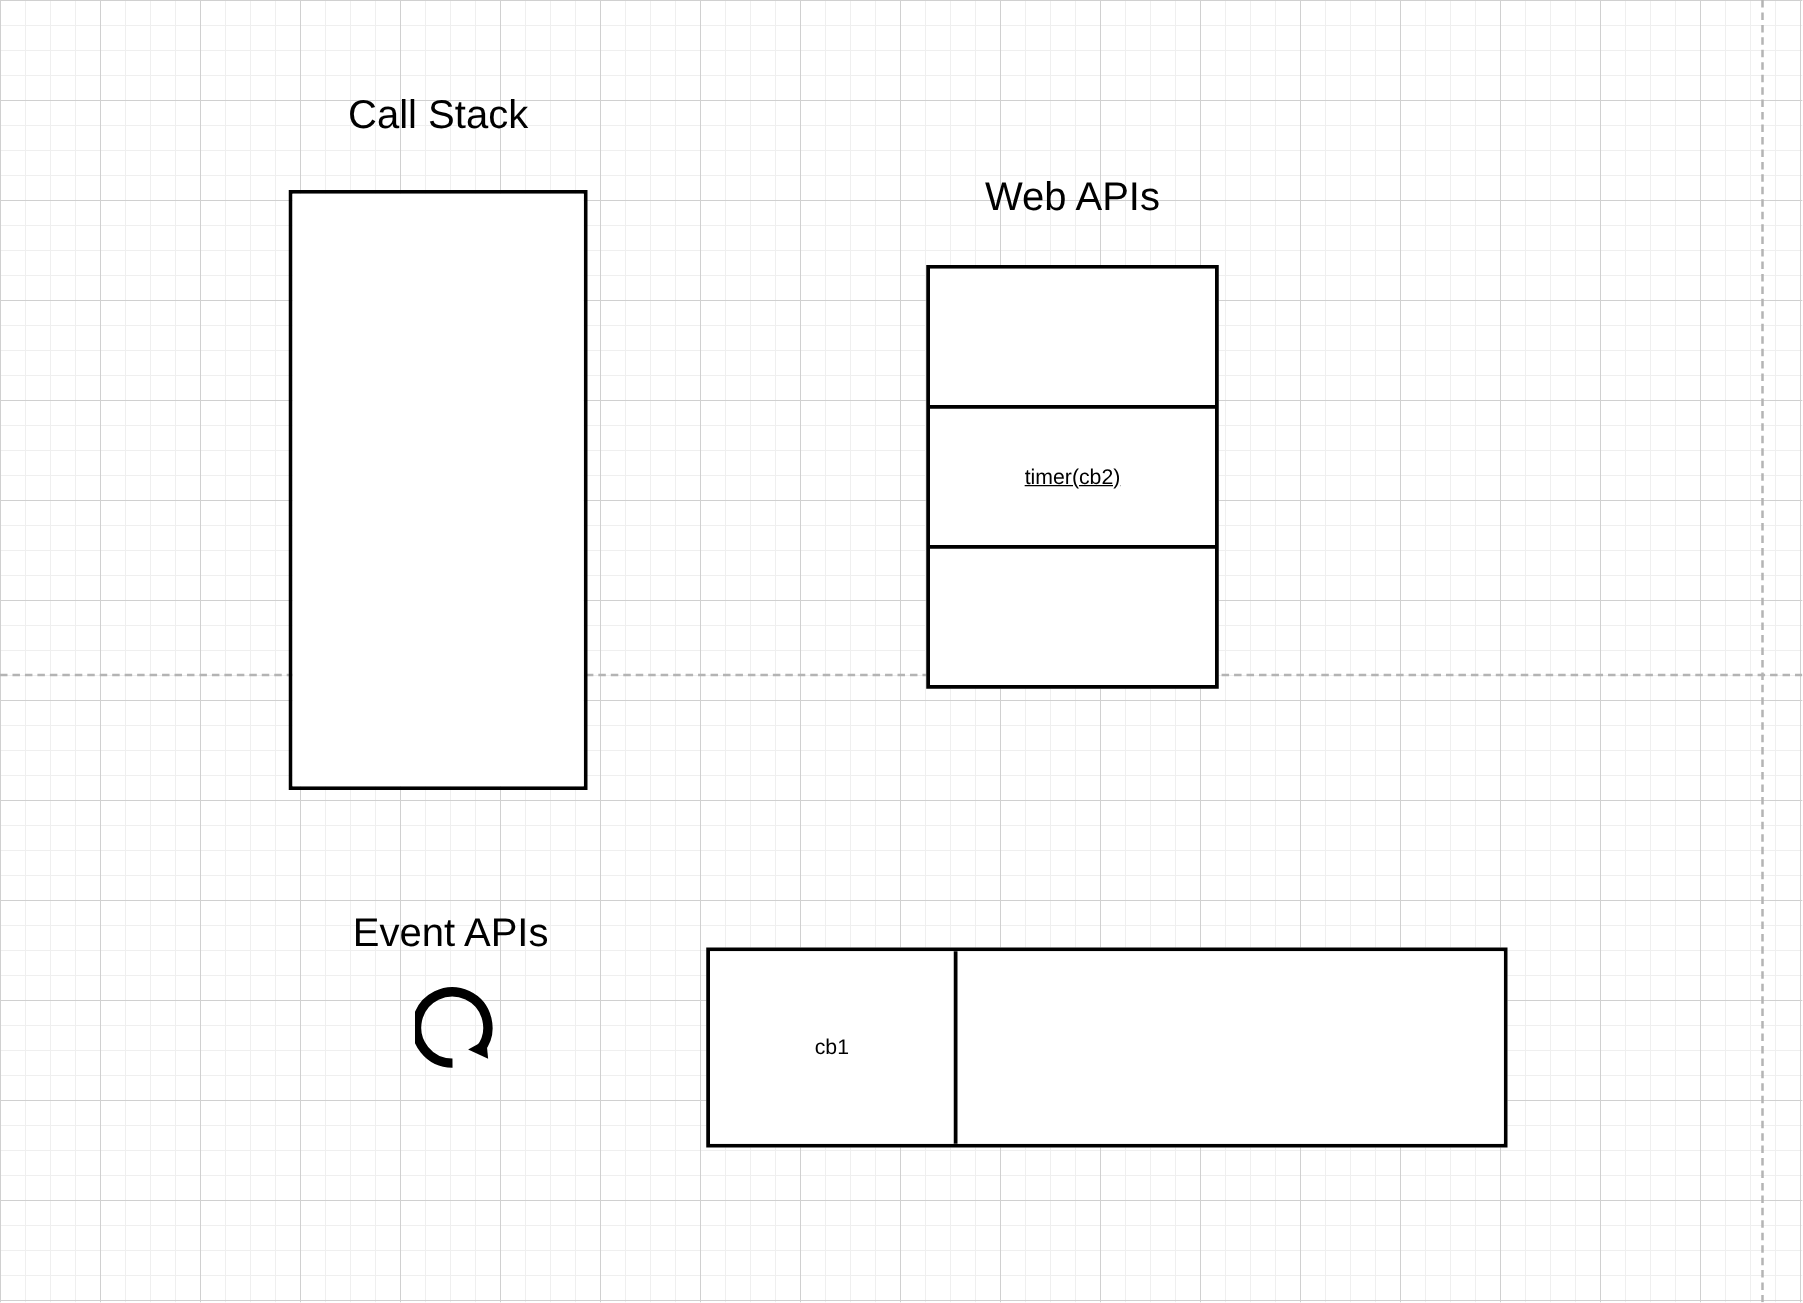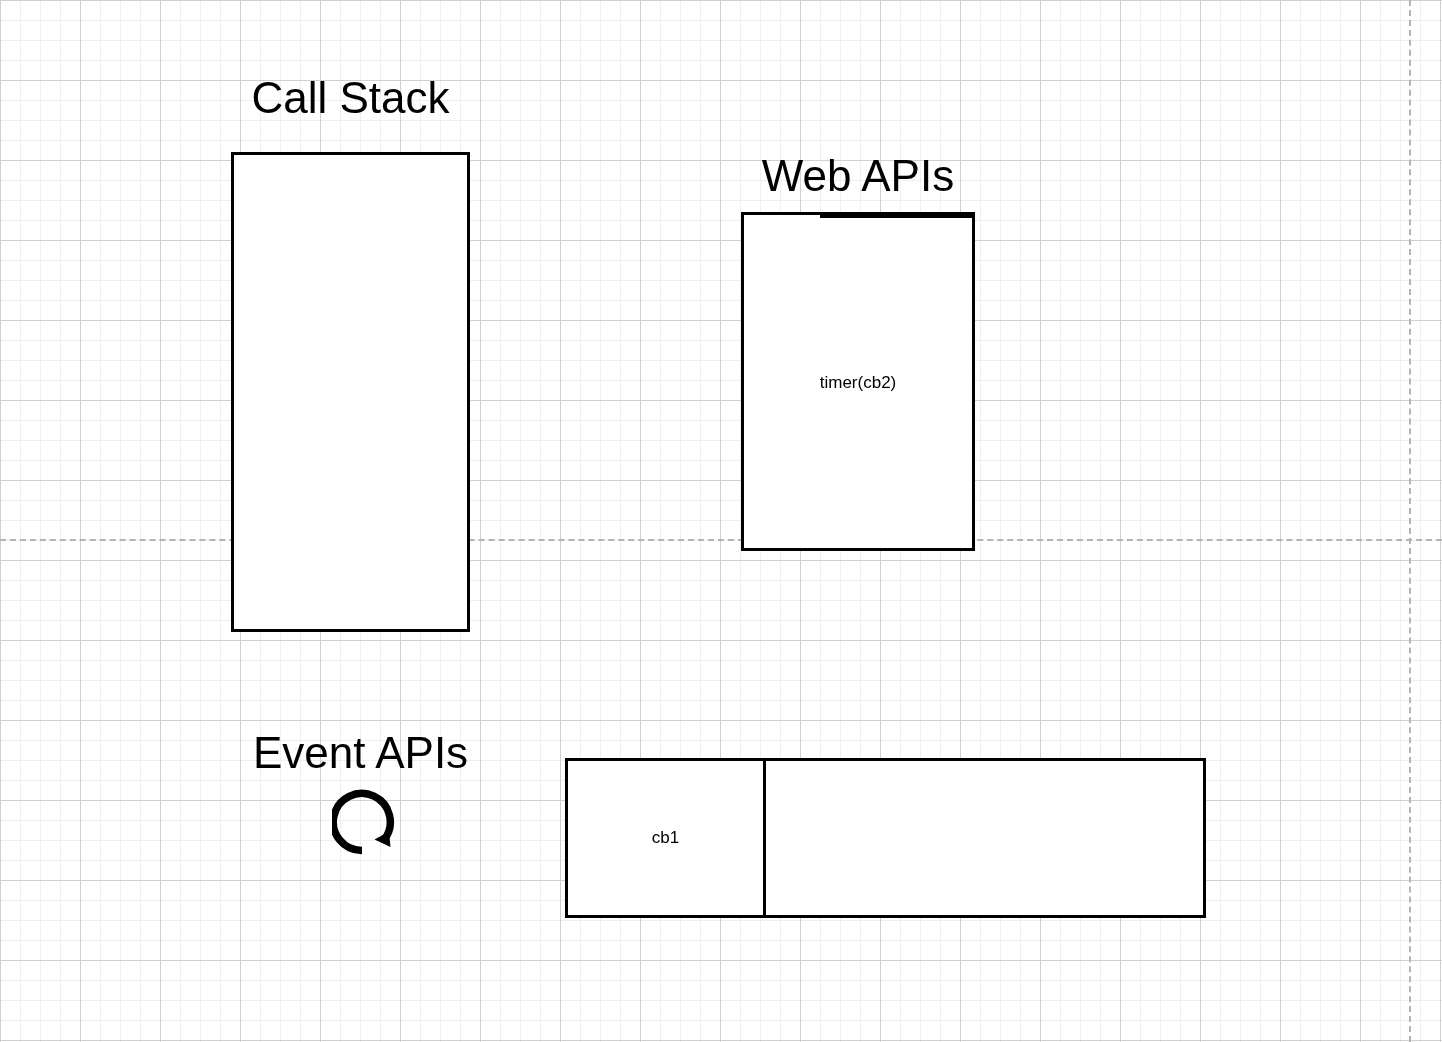--- a/index.html
+++ b/index.html
@@ -47,38 +47,40 @@
     position: absolute;
     left: 0;
     right: 0;
     height: 0;
     border-top: 2px dashed #b4b4b4;
   }
 
   
   .title {
     position: absolute;
-    font-size: 44px;
+    font-size: 32px;
     line-height: 1.1;
     color: #000000;
     white-space: nowrap;
     text-align: center;
     font-weight: 400;
   }
 
   
   .box {
     position: absolute;
     background: #ffffff;
     border: 3px solid #000000;
     box-sizing: border-box;
   }
 
   .stack-box {
     display: flex;
+    flex-direction: column;
+    text-decoration: underline;
   }
   .stack-row {
     flex: 1 1 0;
     display: flex;
     align-items: center;
     justify-content: center;
     box-sizing: border-box;
     font-size: 17px;
     color: #000000;
     background: #ffffff;
@@ -117,21 +119,21 @@
 
   <div class="guide-v" style="left:1409px;"></div>
   <div class="guide-h" style="top:539px;"></div>
 
   <div class="title" style="left:231px; top:74px; width:239px;">Call Stack</div>
 
   <div class="box stack-box" style="left:231px; top:152px; width:239px; height:480px;">
     <div class="stack-row"></div>
   </div>
 
-  <div class="title" style="left:741px; top:152px; width:234px;text-align:center;">Web APIs</div>
+  <div class="title" style="left:741px; top:140px; width:234px;text-align:center;">Web APIs</div>
 
   <div class="box stack-box" style="left:741px; top:212px; width:234px; height:339px;">
     <div class="stack-row"></div>
     <div class="stack-row">timer(cb2)</div>
     <div class="stack-row"></div>
   </div>
 
 
   <div class="box queue-box" style="left:565px; top:758px; width:641px; height:160px;">
     <div class="queue-cell" style="width:195px;text-align:center;">cb1</div>

